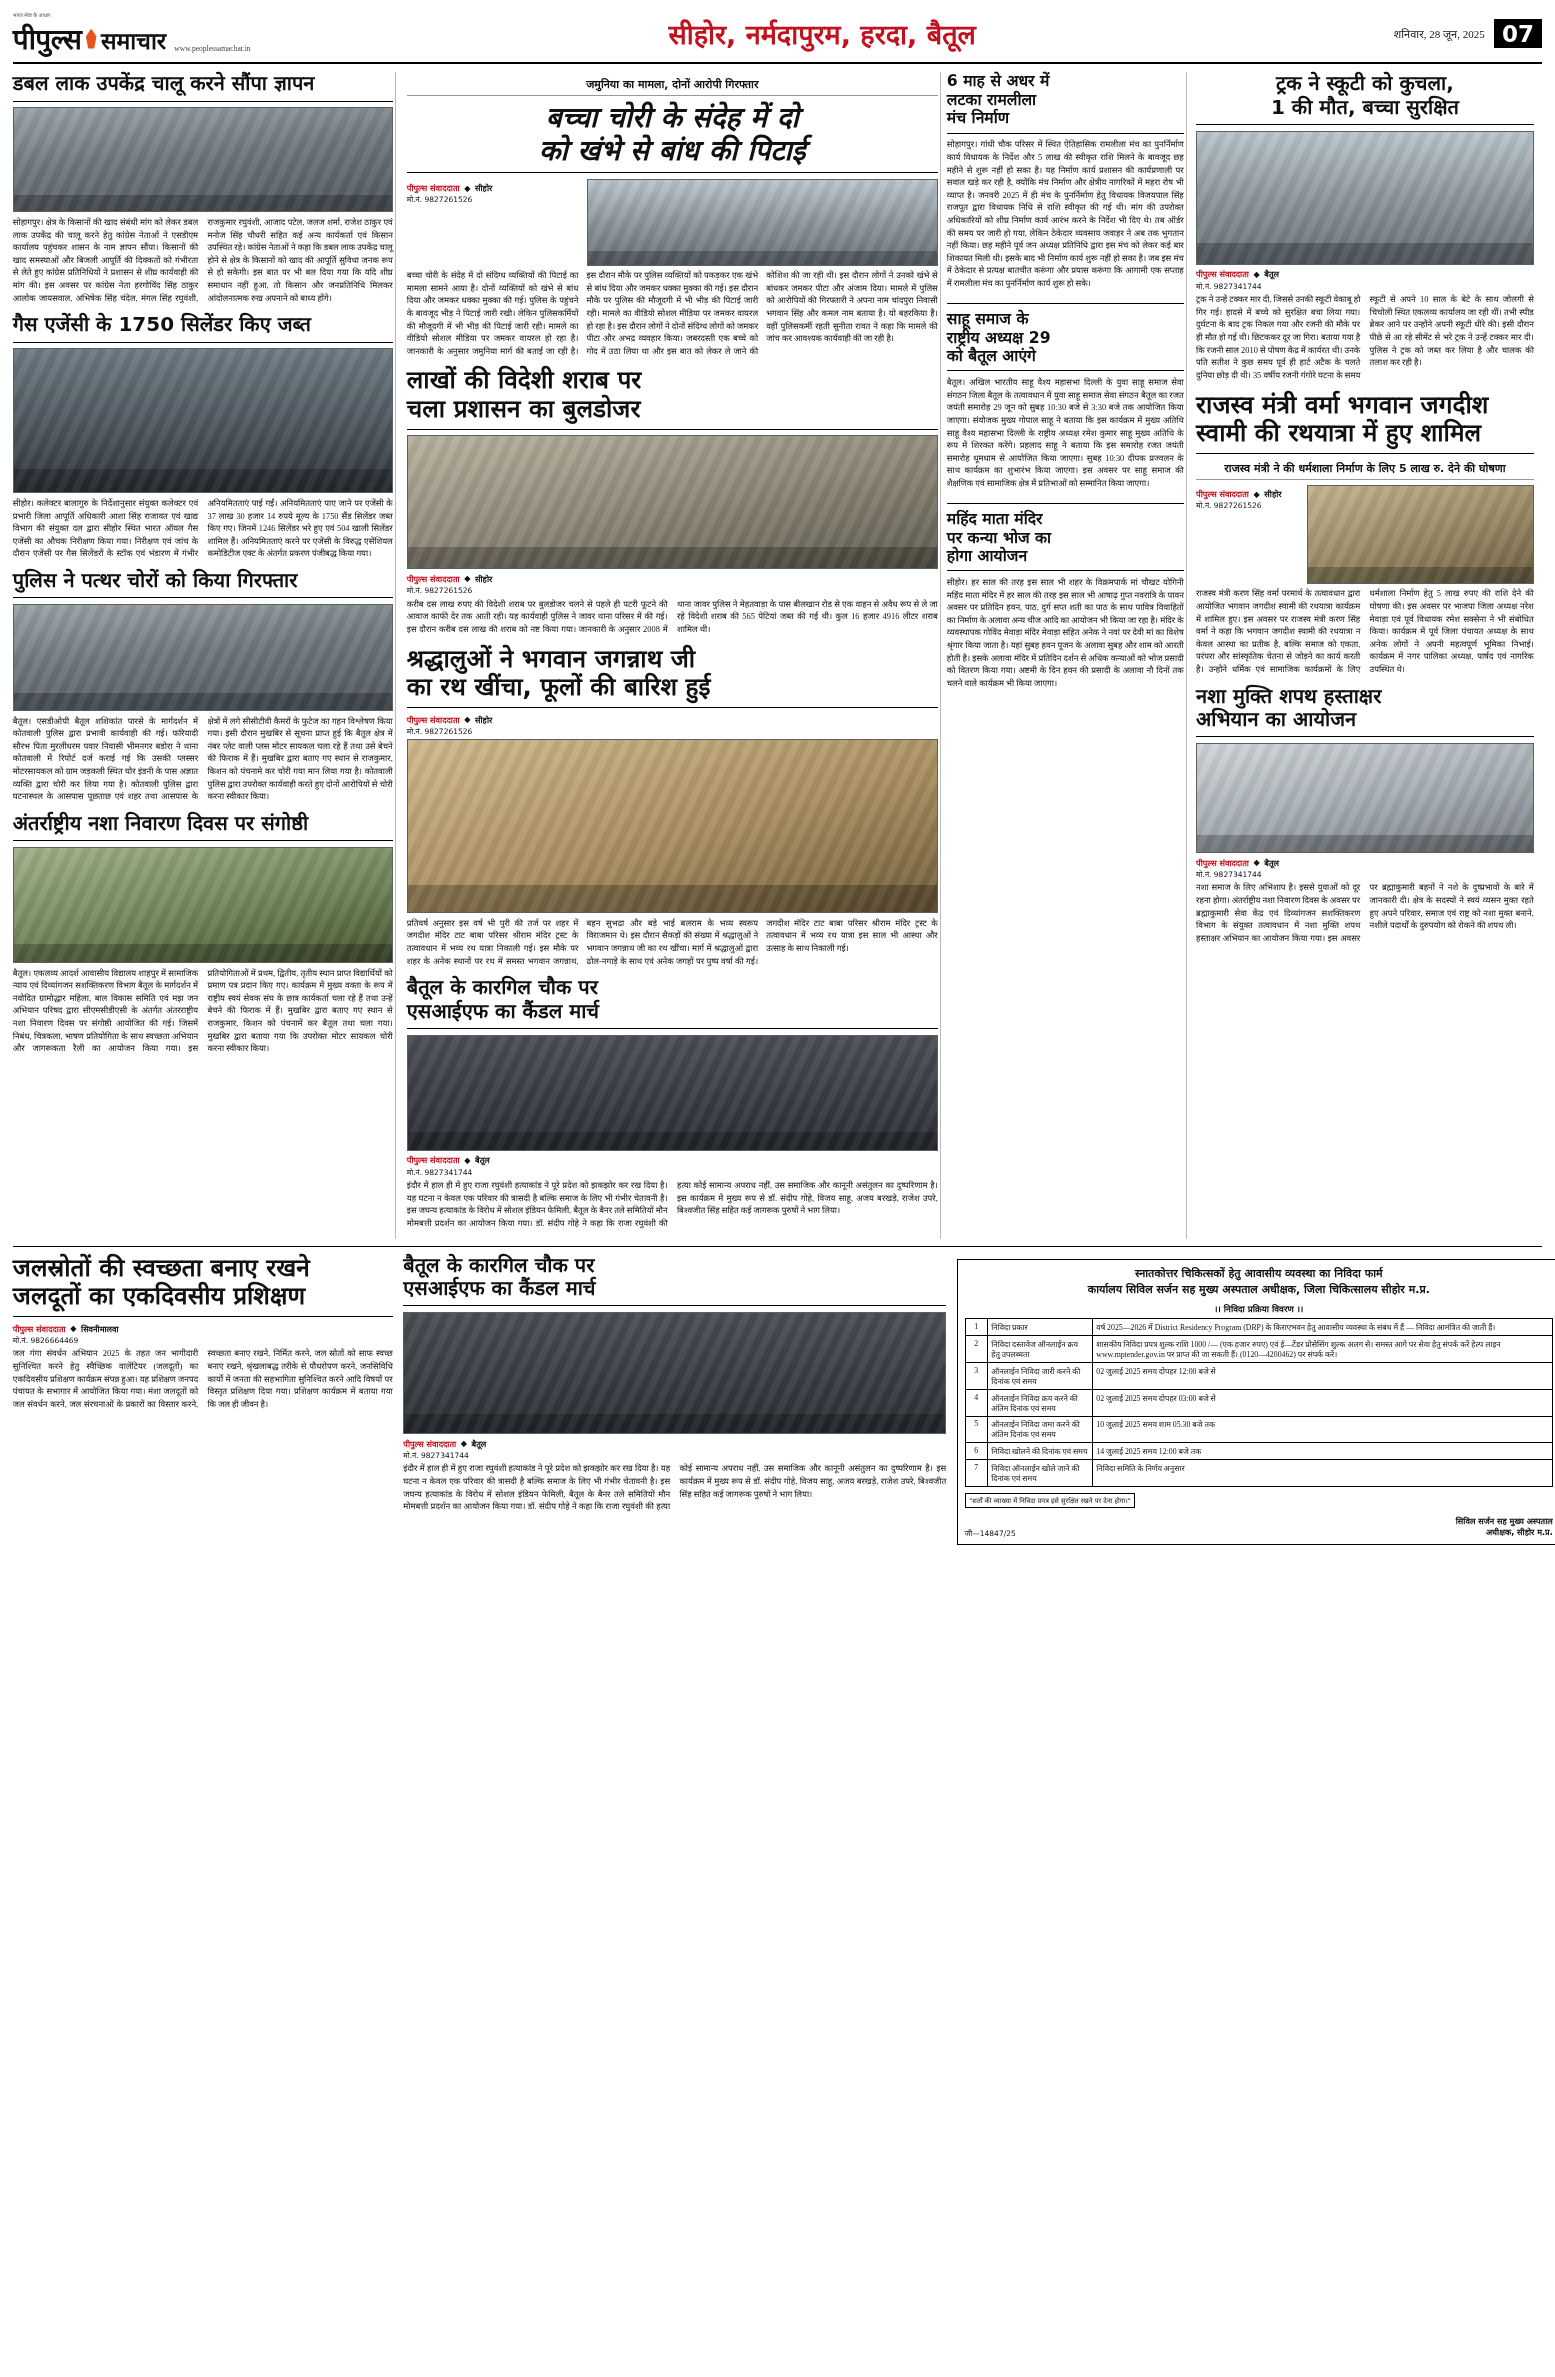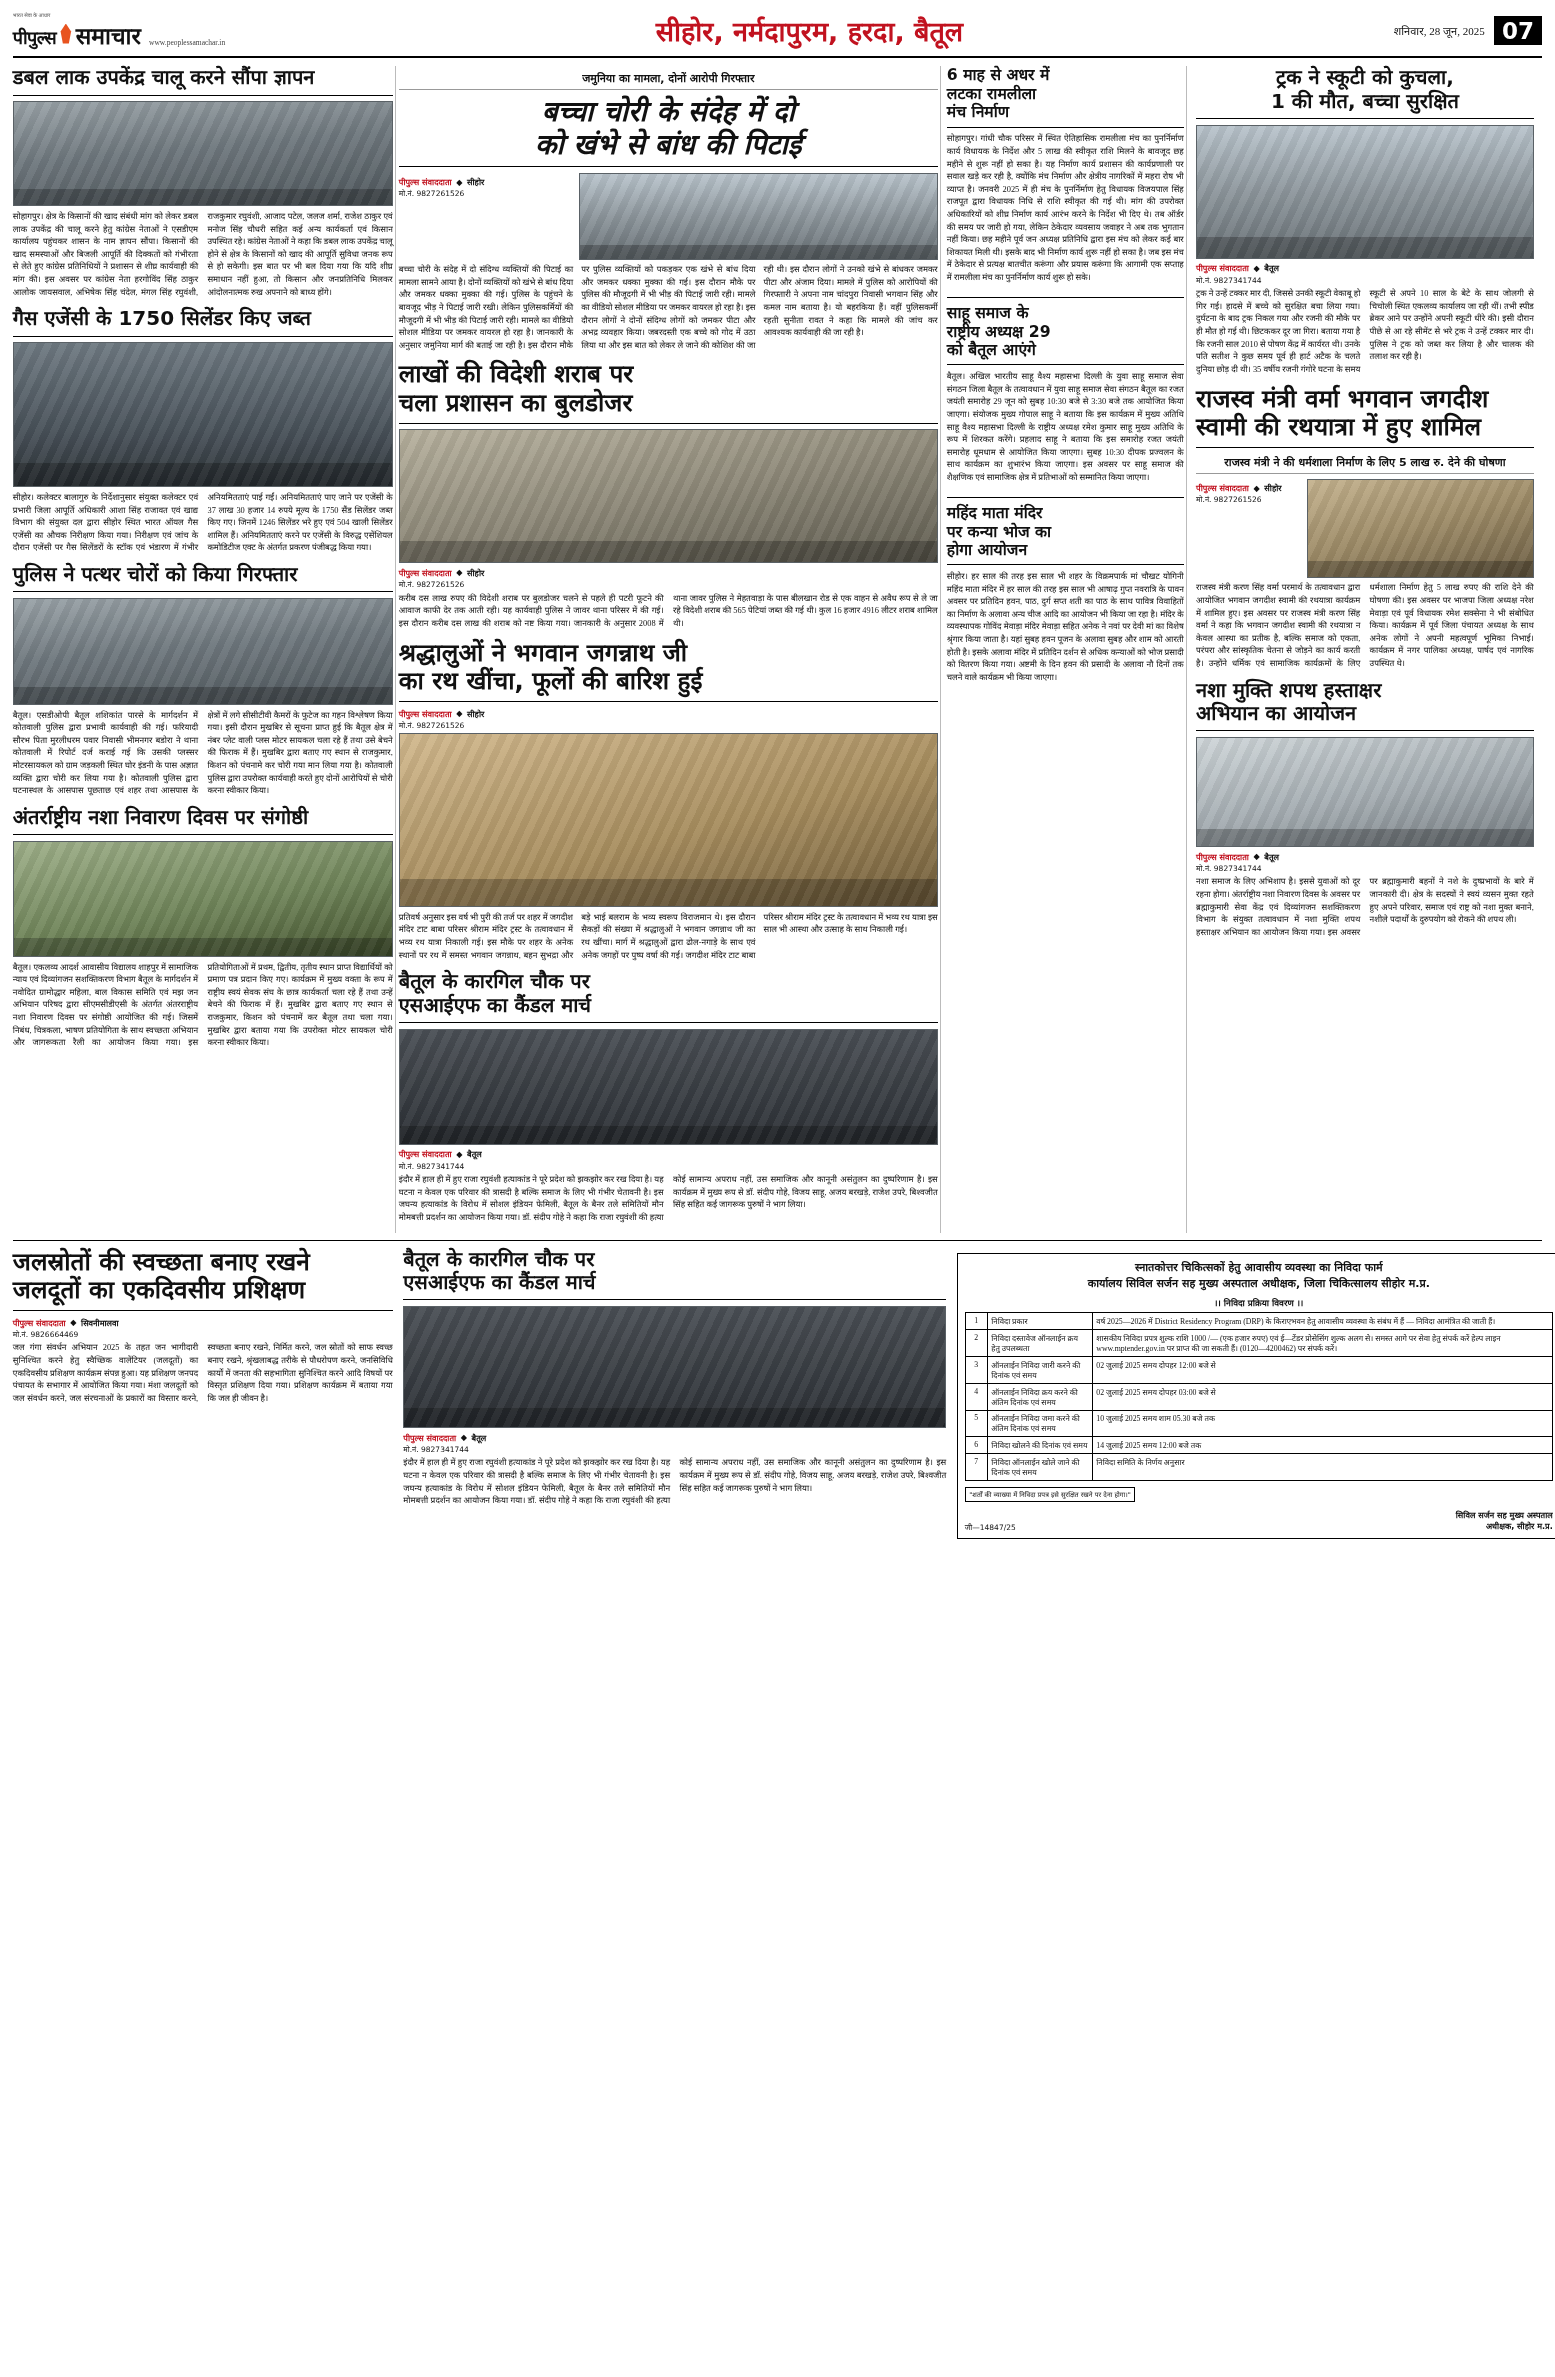--- a/index.html
+++ b/index.html
@@ -11,21 +11,21 @@
     font-family: "Liberation Serif", "DejaVu Serif", serif;
     color: #111;
   }
   .page { width: 1555px; min-height: 2377px; padding: 10.5px 12.8px 15px 12.8px; }
 
   
   .masthead { display:flex; align-items:center; justify-content:space-between;
               border-bottom: 2.3px solid #000; padding-bottom: 5.8px; }
   .mast-left { display:flex; align-items:flex-end; gap:8.1px; }
   .logo-box { display:flex; align-items:center; gap:3.5px; }
-  .logo-text { font-size:18px; font-weight:bold; letter-spacing:-0.6px;
+  .logo-text { font-size:28px; font-weight:bold; letter-spacing:-0.6px;
                font-family:"DejaVu Sans", sans-serif; }
   .logo-flame { width:15px; height:20px; background:#e8531f;
                 clip-path: polygon(50% 0%, 85% 40%, 70% 100%, 30% 100%, 15% 40%); display:inline-block; }
   .logo-sub { font-size:23px; font-weight:bold; font-family:"DejaVu Sans", sans-serif; }
   .logo-tag { font-size:7.5px; color:#444; margin-bottom:3.5px; }
   .mast-tiny { font-size:5.2px; color:#555; display:block; }
   .mast-center { text-align:center; flex:1; }
   .mast-center .cities { font-size:27px; font-weight:bold; color:#c1121f;
                          font-family:"DejaVu Sans", sans-serif; }
   .mast-right { display:flex; align-items:center; gap:9.3px; }
@@ -158,21 +158,21 @@
         <div class="hl h-md">अंतर्राष्ट्रीय नशा निवारण दिवस पर संगोष्ठी</div>
         <div class="rule"></div>
         <div class="photo green" style="height:116px">
             <div class="cap-strip"></div>
           </div>
         <div class="body-text two-col" style="margin-top:4.6px">बैतूल। एकलव्य आदर्श आवासीय विद्यालय शाहपुर में सामाजिक न्याय एवं दिव्यांगजन सशक्तिकरण विभाग बैतूल के मार्गदर्शन में नवोदित ग्रामोद्धार महिला, बाल विकास समिति एवं मझ जन अभियान परिषद द्वारा सीएमसीडीएसी के अंतर्गत अंतरराष्ट्रीय नशा निवारण दिवस पर संगोष्ठी आयोजित की गई। जिसमें निबंध, चित्रकला, भाषण प्रतियोगिता के साथ स्वच्छता अभियान और जागरूकता रैली का आयोजन किया गया। इस प्रतियोगिताओं में प्रथम, द्वितीय, तृतीय स्थान प्राप्त विद्यार्थियों को प्रमाण पत्र प्रदान किए गए। कार्यक्रम में मुख्य वक्ता के रूप में राष्ट्रीय स्वयं सेवक संघ के छात्र कार्यकर्ता चला रहे हैं तथा उन्हें बेचने की फिराक में हैं। मुखबिर द्वारा बताए गए स्थान से राजकुमार, किशन को पंचनामें कर बैतूल तथा चला गया। मुखबिर द्वारा बताया गया कि उपरोक्त मोटर सायकल चोरी करना स्वीकार किया।</div>
       </div>
 
     </div>
 
-    <div class="col vline" style="padding-left:3px">
+    <div class="col vline" style="padding-left:11px">
 
       <div class="sec">
         <div class="kicker">जमुनिया का मामला, दोनों आरोपी गिरफ्तार</div>
         <div class="rule-thin"></div>
         <div class="hl h-xl center">बच्चा चोरी के संदेह में दो</div>
         <div class="hl h-xl center">को खंभे से बांध की पिटाई</div>
         <div class="rule"></div>
         <div class="ph-row" style="margin-top:3.5px">
           <div style="width:174px">
             <div class="byline">

